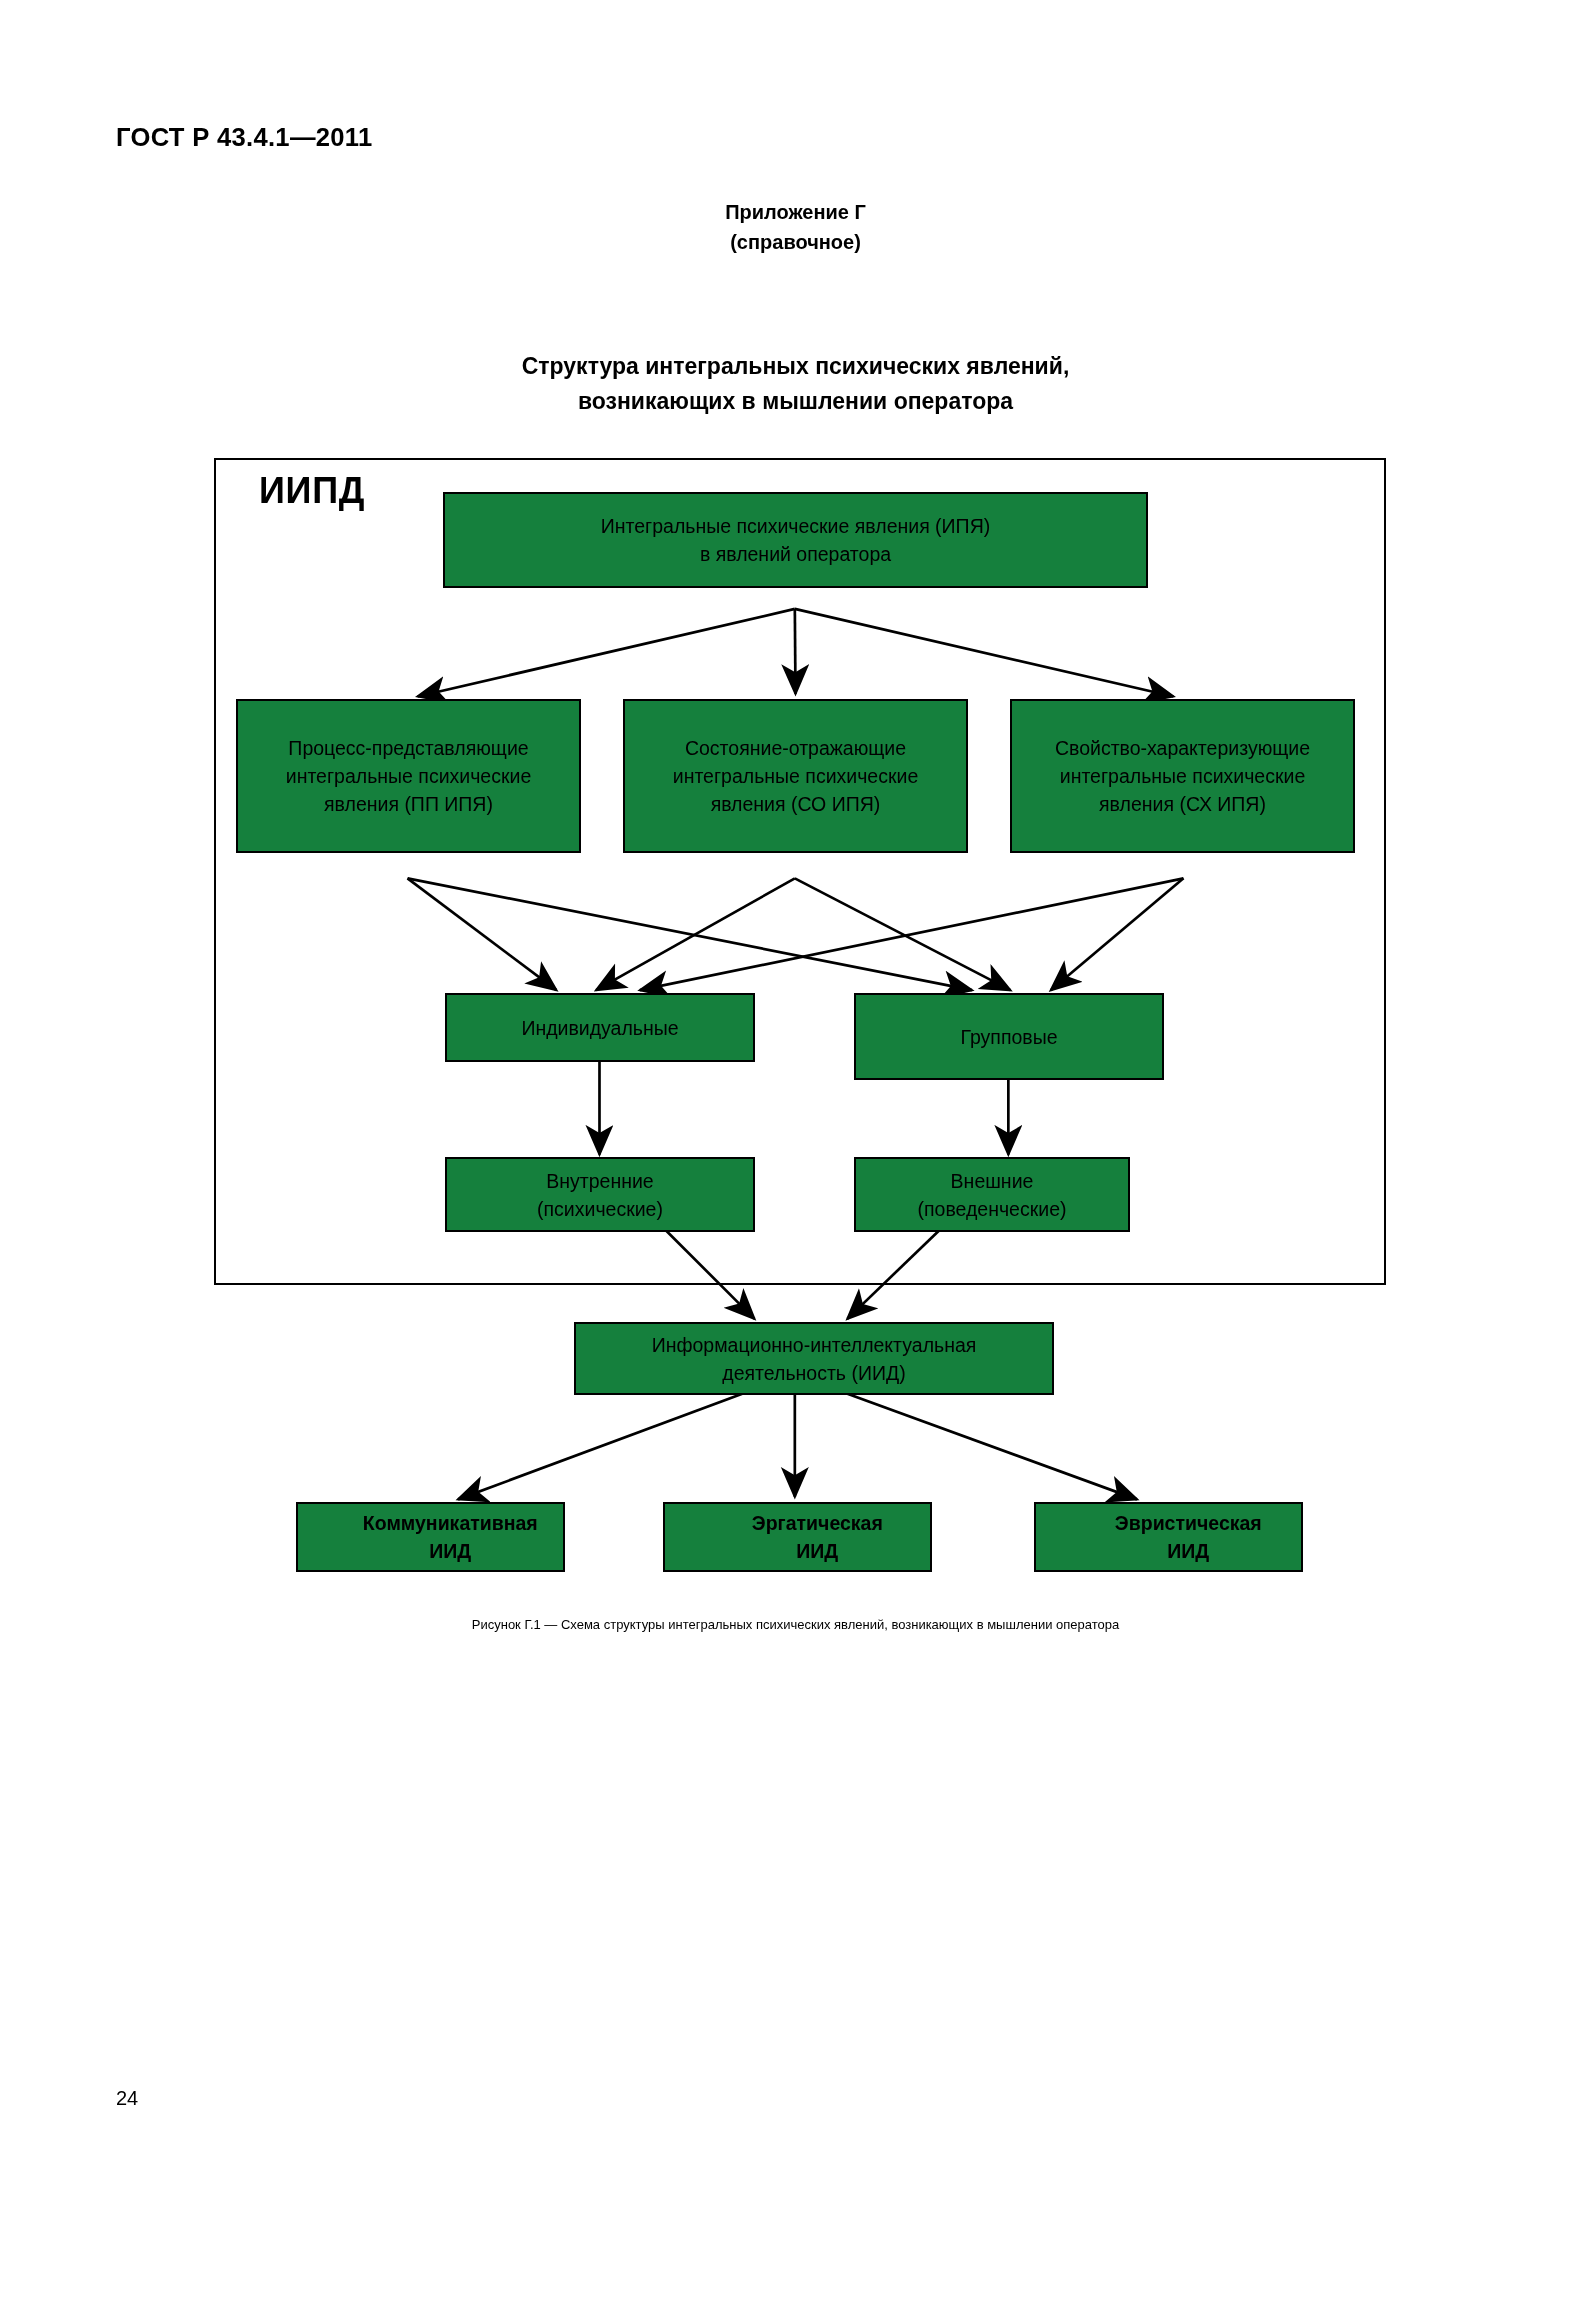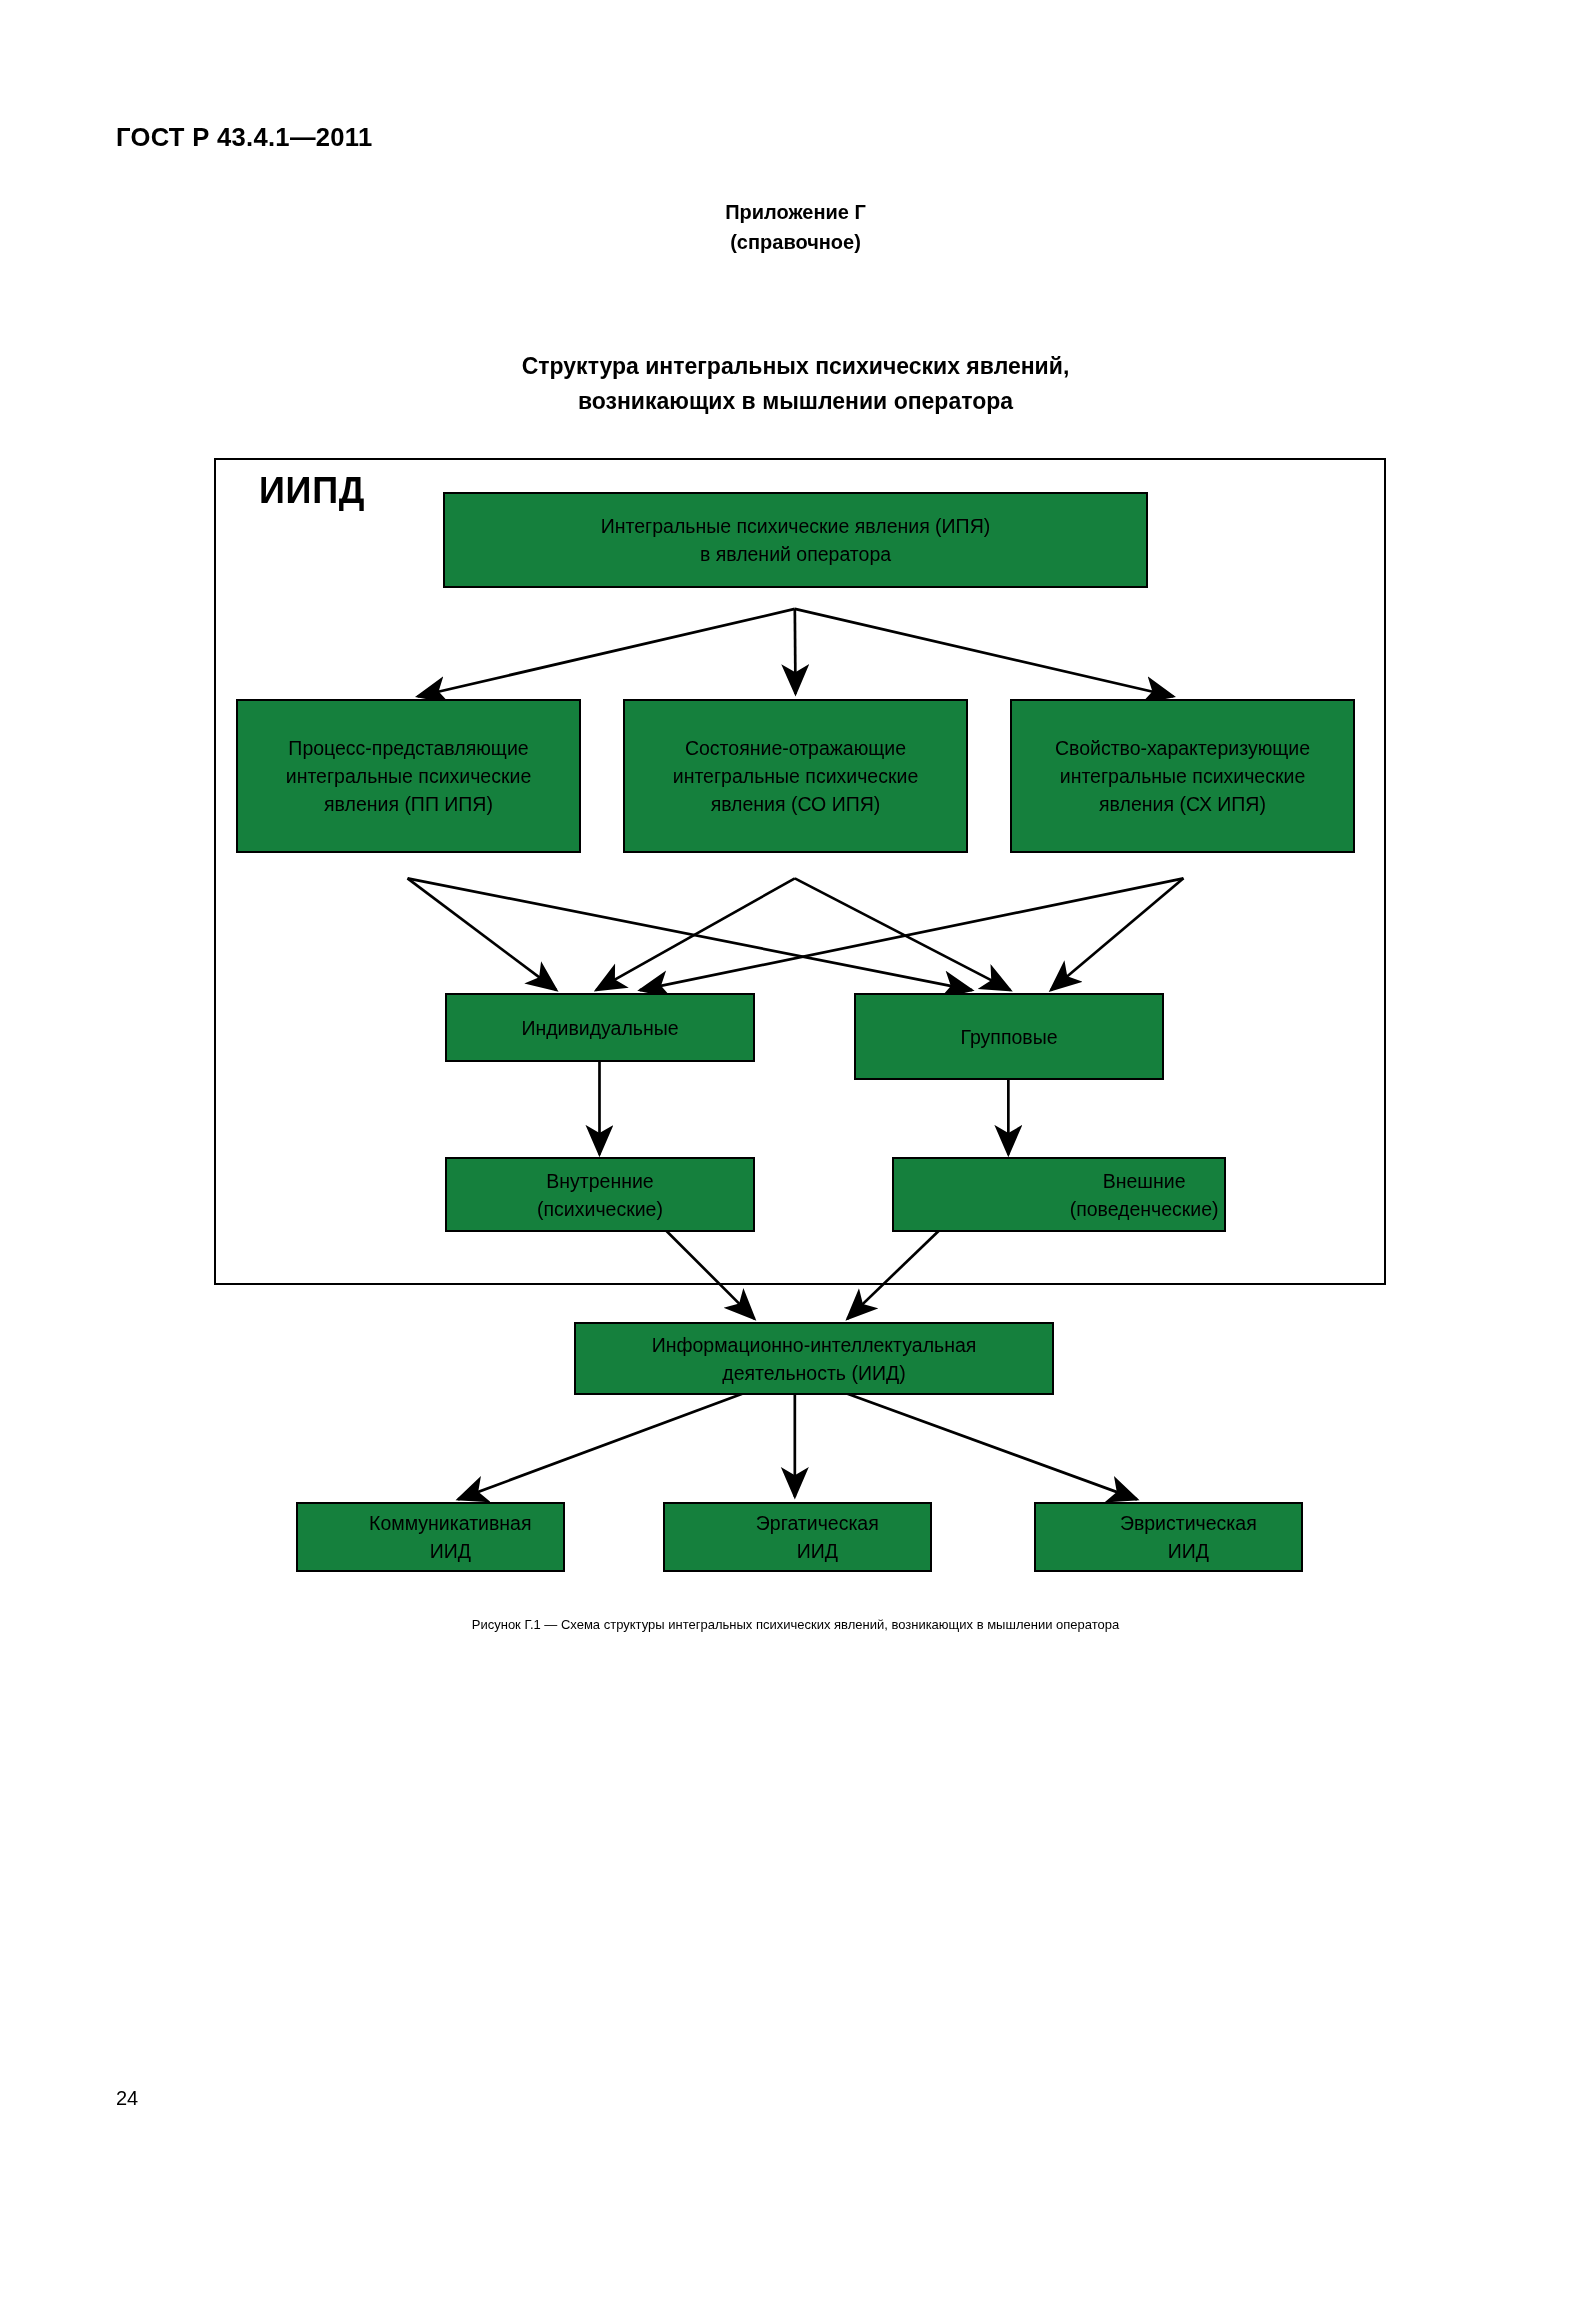--- a/index.html
+++ b/index.html
@@ -102,21 +102,21 @@
     background: #15803d;
     display: flex;
     align-items: center;
     justify-content: center;
     text-align: center;
     font-size: 19.5px;
     line-height: 28px;
     padding: 2.7px 5.4px;
   }
   .node.bold {
-    font-weight: normal;
+    font-weight: bold;
     padding-left: 45px;
   }
   .node span {
     display: block;
   }
 
   
   #figure-caption {
     position: absolute;
     left: 0;
@@ -234,21 +234,21 @@
       </div>
     </div>
 
     <div class="node" style="left:445px; top:1157px; width:310px; height:75px;">
       <div>
         <span>Внутренние</span>
         <span>(психические)</span>
       </div>
     </div>
 
-    <div class="node" style="left:892px; top:1157px; width:334px; height:75px;justify-content:flex-end;">
+    <div class="node" style="left:854px; top:1157px; width:276px; height:75px;">
       <div>
         <span>Внешние</span>
         <span>(поведенческие)</span>
       </div>
     </div>
 
     <div class="node" style="left:574px; top:1322px; width:480px; height:73px;">
       <div>
         <span>Информационно-интеллектуальная</span>
         <span>деятельность (ИИД)</span>

